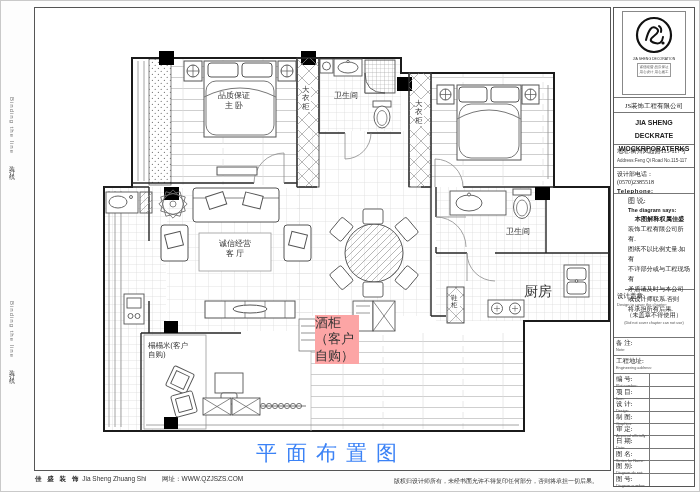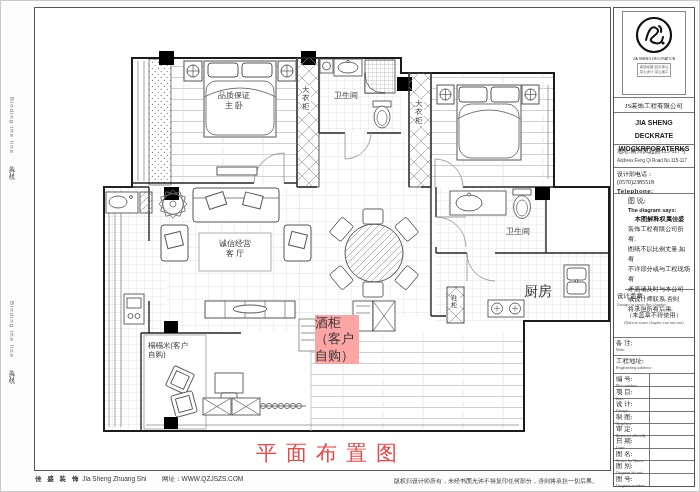--- a/index.html
+++ b/index.html
@@ -7,21 +7,21 @@
   .abs{position:absolute;}
   #sheet{position:absolute;left:0;top:0;width:700px;height:492px;background:#fdfdfd;border:1px solid #c9c9c9;box-sizing:border-box;}
   #mainframe{position:absolute;left:33px;top:6px;width:577px;height:464px;border:1px solid #555;box-sizing:border-box;background:#fff;}
   .bindline{position:absolute;top:6px;height:464px;width:0;border-left:1px solid #bbb;}
   .binding-label{position:absolute;left:6px;writing-mode:vertical-rl;font-size:6px;color:#777;letter-spacing:1px;}
   .binding-label .cnv{margin-top:4px;letter-spacing:4px;color:#444;}
   
   .plabel{position:absolute;font-family:"Liberation Serif",serif;color:#333;text-align:center;line-height:1.25;}
   .vlabel{position:absolute;font-family:"Liberation Serif",serif;color:#333;width:9px;word-break:break-all;line-height:1.1;background:#fff;padding:1px 0;text-align:left;}
   #plan-title{position:absolute;left:230px;top:438px;width:200px;text-align:center;
-    font-family:"Liberation Serif",serif;font-size:21px;letter-spacing:9px;color:#ef4444;}
+    font-family:"Liberation Serif",serif;font-size:21px;letter-spacing:9px;color:#3b82f6;}
   
   #titleblock{position:absolute;left:612px;top:6px;width:82px;height:480px;border:1px solid #555;
     box-sizing:border-box;background:#fff;display:flex;flex-direction:column;}
   .tb-sec{border-bottom:1px solid #777;box-sizing:border-box;padding:2px 3px;position:relative;}
   #tb-logo{height:92px;display:flex;flex-direction:column;align-items:center;padding-top:3px;}
   #tb-logo .logobox{width:64px;height:84px;border:1px solid #888;display:flex;flex-direction:column;align-items:center;box-sizing:border-box;padding-top:2px;}
   .logo-caption{font-size:3.5px;color:#333;margin-top:1px;white-space:nowrap;}
   .tagbox{border:1px solid #999;margin-top:2px;padding:1px 2px;text-align:center;}
   .tagbox div{font-size:3.5px;color:#555;white-space:nowrap;line-height:1.4;}
   #tb-company{height:15px;font-size:6.5px;text-align:center;line-height:11px;font-family:"Liberation Serif",serif;}

